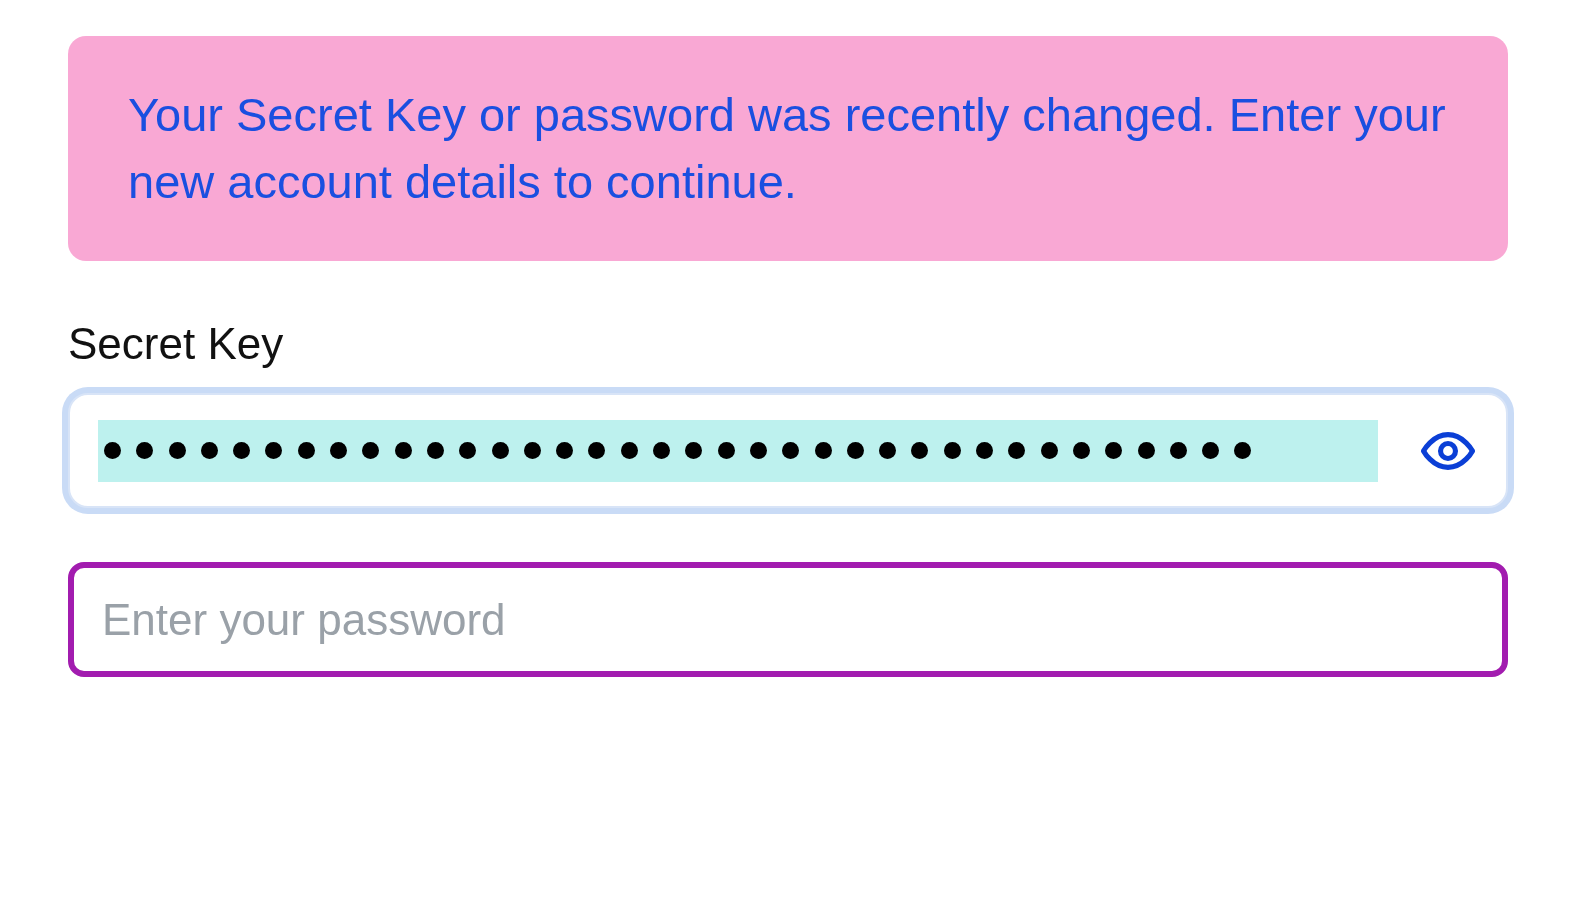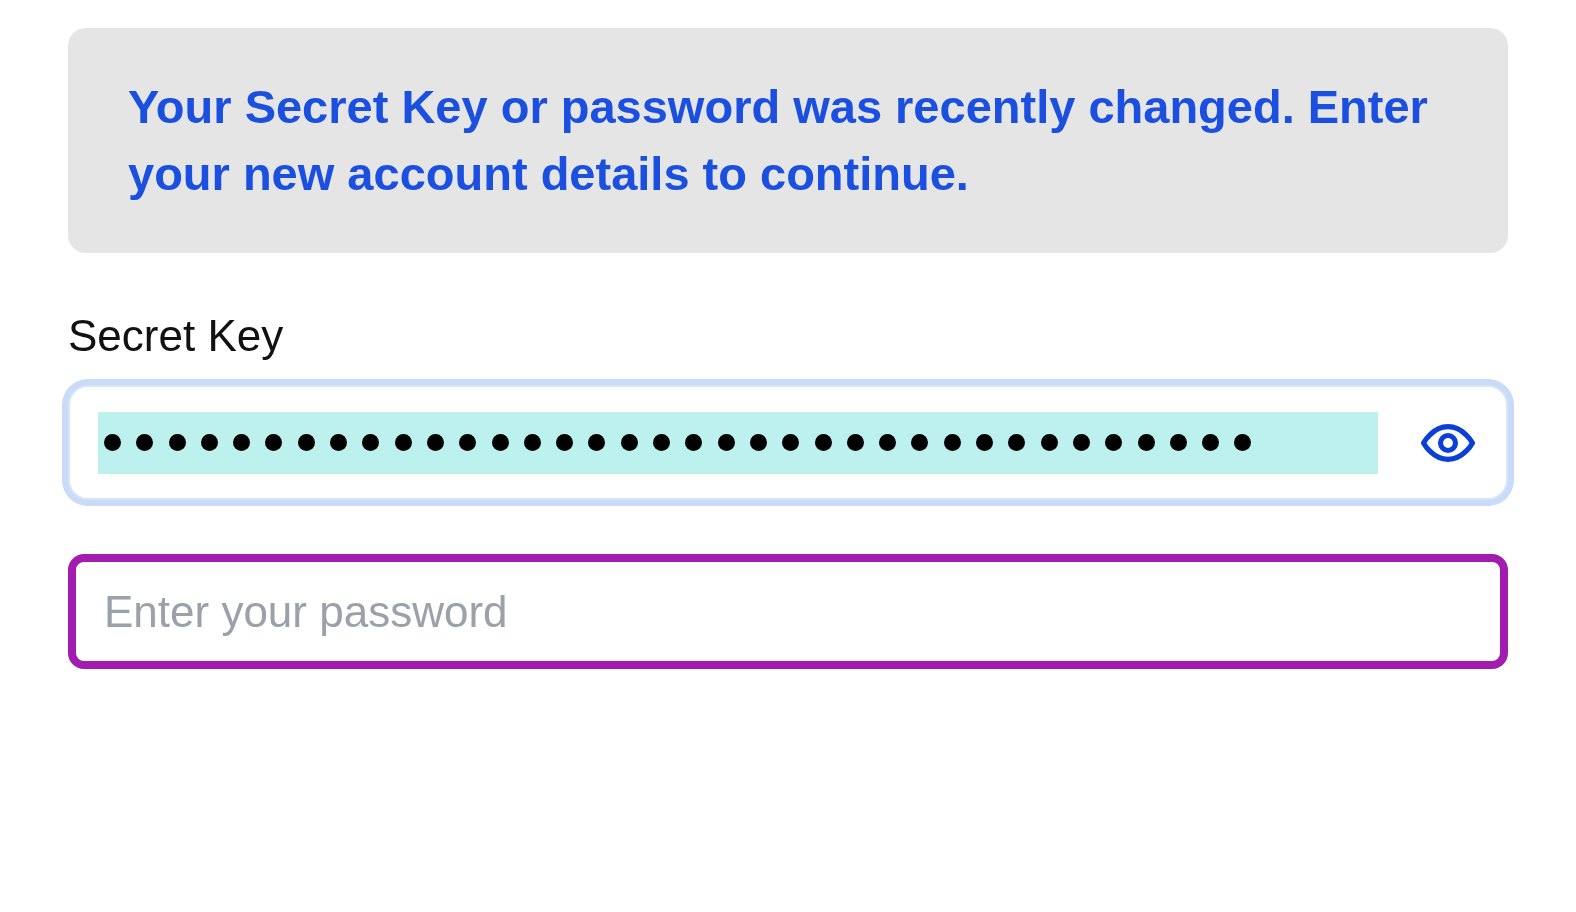--- a/index.html
+++ b/index.html
@@ -7,42 +7,43 @@
       margin: 0;
       padding: 0;
     }
     body {
       font-family: -apple-system, BlinkMacSystemFont, "Segoe UI", Helvetica, Arial, sans-serif;
       background: #ffffff;
       padding: 28px 68px 60px 68px;
       width: 1576px;
     }
     .notice {
-      background: #e5e5e5;
+      background: #f9a8d4;
       border-radius: 18px;
       padding: 46px 60px 46px 60px;
       color: #1a4fe0;
       font-size: 47px;
       line-height: 1.42;
-      font-weight: 700;
+      font-weight: 400;
       margin-bottom: 58px;
+      margin-top: 8px;
     }
     .field-block {
       margin-bottom: 54px;
     }
     .field-label {
       font-size: 44px;
       color: #111111;
       margin-bottom: 24px;
       font-weight: 400;
     }
     .input-row {
       display: flex;
       align-items: center;
-      border: 8px solid #a21caf;
+      border: 6px solid #a21caf;
       border-radius: 16px;
       padding: 0 28px;
       height: 115px;
       background: #ffffff;
     }
     .input-row.focused {
       border: 2px solid #d8e4f7;
       box-shadow: 0 0 0 6px #c9dbf6;
       border-radius: 20px;
     }

